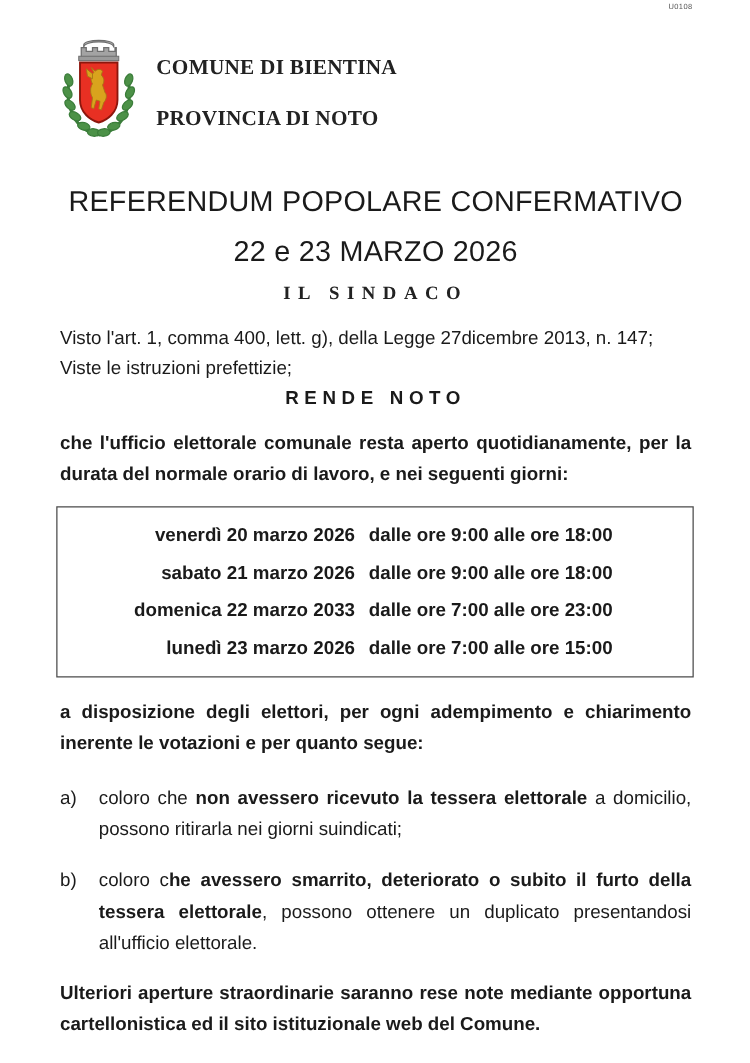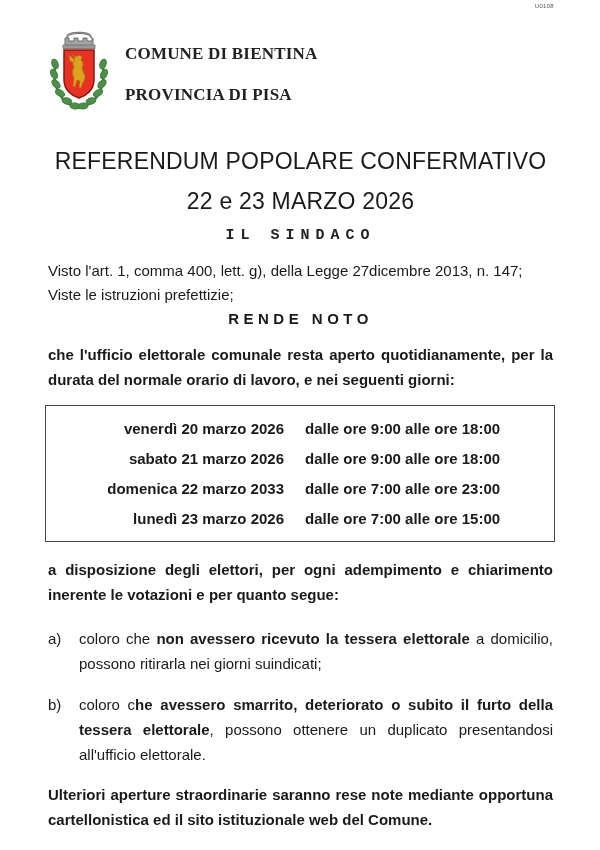--- a/index.html
+++ b/index.html
@@ -10,28 +10,28 @@
   .doc-code { position:absolute; top:3px; right:46px; font-size:6px; color:#555; letter-spacing:.3px; }
 
   .header { display:flex; align-items:flex-start; gap:15px; }
   .crest { width:62px; height:88px; flex:0 0 auto; }
   .header-text { padding-top:16px; font-family:"Liberation Serif", serif; font-weight:bold; font-size:17px; color:#222; }
   .header-text .line { margin-bottom:21px; letter-spacing:.2px; }
 
   .title-block { text-align:center; margin-top:22px; }
   .title-line { font-size:23px; font-weight:normal; letter-spacing:.2px; }
   .title-line + .title-line { margin-top:13px; }
-  .subtitle { margin-top:12px; font-family:Liberation Mono, monospace; font-weight:bold; font-size:15px; letter-spacing:6px; color:#222; }
+  .subtitle { margin-top:12px; font-family:Liberation Serif, serif; font-weight:bold; font-size:15px; letter-spacing:6px; color:#222; }
 
   .preamble { margin-top:15px; font-size:15px; line-height:24px; }
   .rende-noto { text-align:center; font-weight:bold; font-size:15px; letter-spacing:4.5px; margin-top:3px; }
   .para { margin-top:15px; font-size:15px; line-height:25px; text-align:justify;font-weight:bold; }
 
   .schedule-box { margin-top:13px; margin-left:-3px; margin-right:-2px; border:1px solid #4a4a4a; padding:7px 0 8px 0; }
-  .schedule-row { display:grid; grid-template-columns:238px 1fr; column-gap:21px; padding:6.5px 0; font-size:15px; }
+  .schedule-row { display:grid; grid-template-columns:238px 1fr; column-gap:11px; padding:6.5px 0; font-size:15px; }
   .schedule-day { font-weight:bold; text-align:right; }
   .schedule-hours { text-align:left;font-weight:bold; }
 
   .list { margin-top:19px; }
   .list-item { display:flex; margin-top:16px; font-size:15px; line-height:25px; }
   .list-marker { width:31px; flex:0 0 auto; }
   .list-text { flex:1; text-align:justify; }
 
   .dateline { margin-top:17px; font-size:15px; }
 
@@ -72,21 +72,21 @@
 
       <path d="M16 22 L46 22 L46 52 C46 62 38 68 31 70 C24 68 16 62 16 52 Z" fill="#e83023" stroke="#8d160d" stroke-width="1.5"></path>
 
       <g fill="#d9a31d" stroke="#a77714" stroke-width="0.7">
         <path d="M27 30 L25 26 L28 29 C30 27 33 27 34 29 L33 32 C35 34 36 37 34 40 L36 46 C38 48 37 52 35 54 L33 60 L31 59 L32 53 L29 52 L27 59 L25 58 L26 50 C24 47 24 42 26 39 C24 36 25 32 27 30 Z"></path>
         <path d="M26 31 L21 27 L22 33 L26 35 Z"></path>
       </g>
     </svg>
     <div class="header-text">
       <div class="line">COMUNE DI BIENTINA</div>
-      <div class="line">PROVINCIA DI PISA</div>
+      <div class="line">PROVINCIA DI NOTO</div>
     </div>
   </div>
 
   <div class="title-block">
     <div class="title-line">REFERENDUM POPOLARE CONFERMATIVO</div>
     <div class="title-line">22 e 23 MARZO 2026</div>
     <div class="subtitle">IL SINDACO</div>
   </div>
 
   <div class="preamble">

